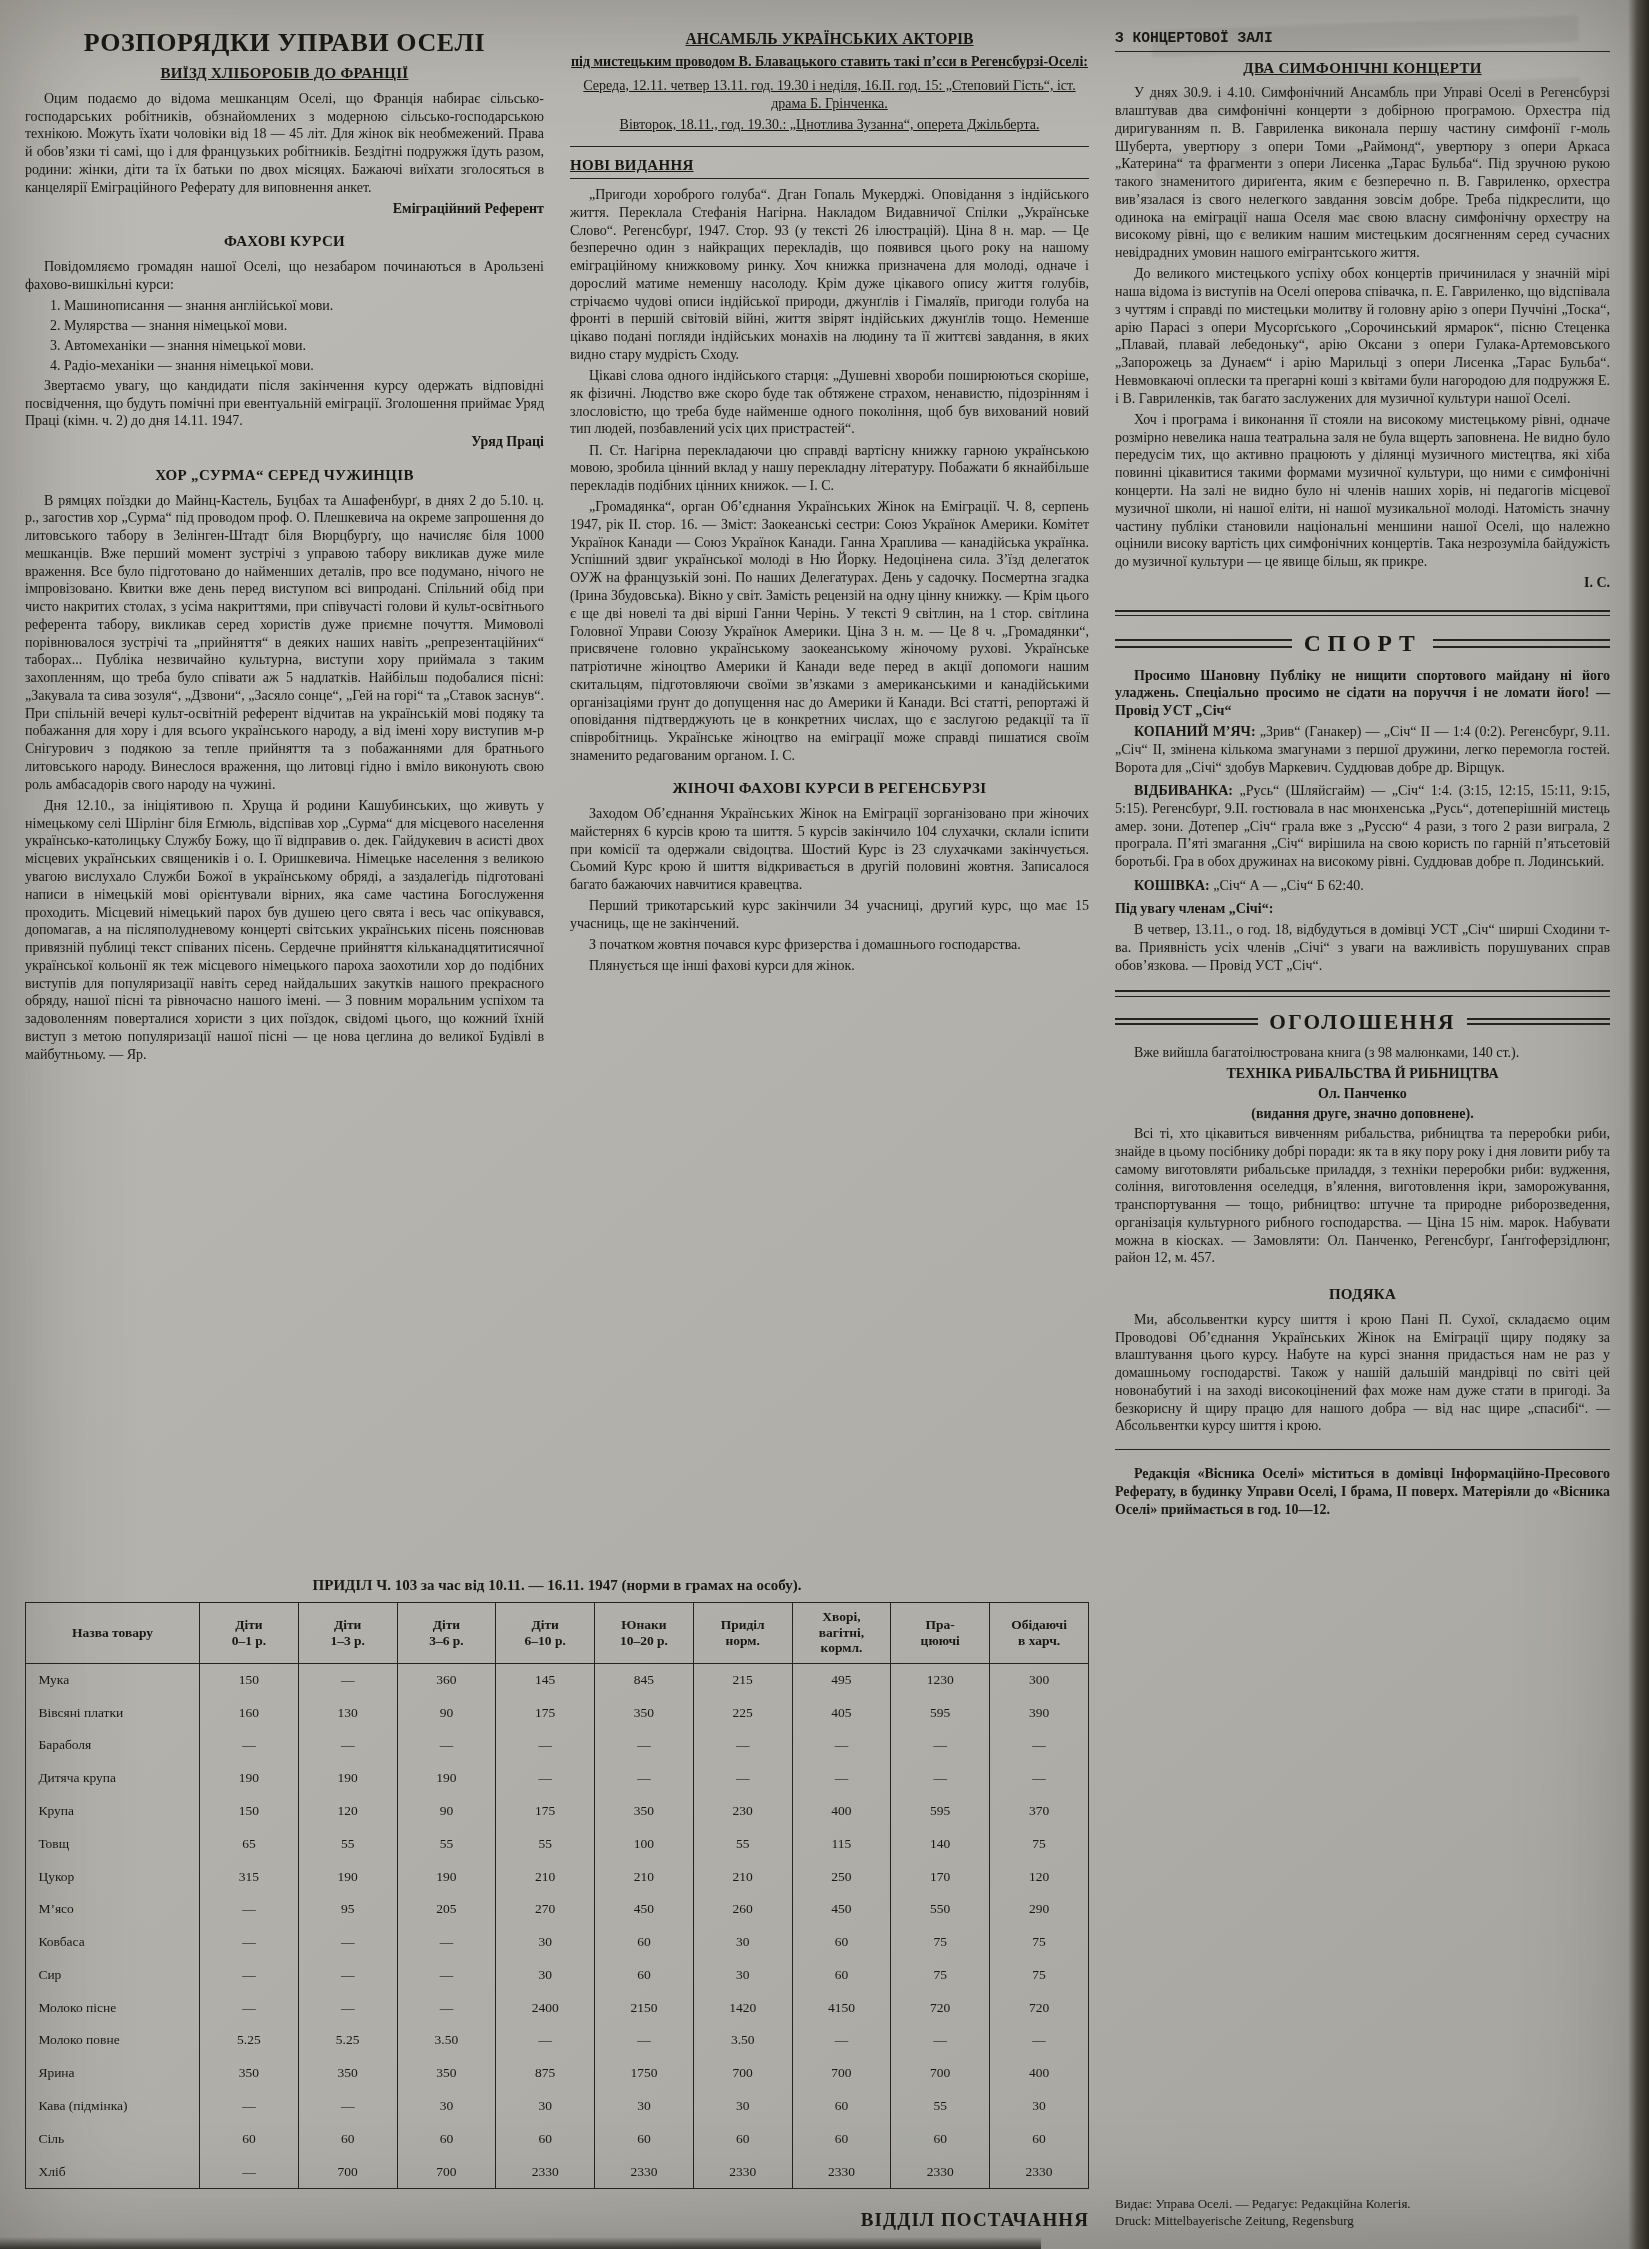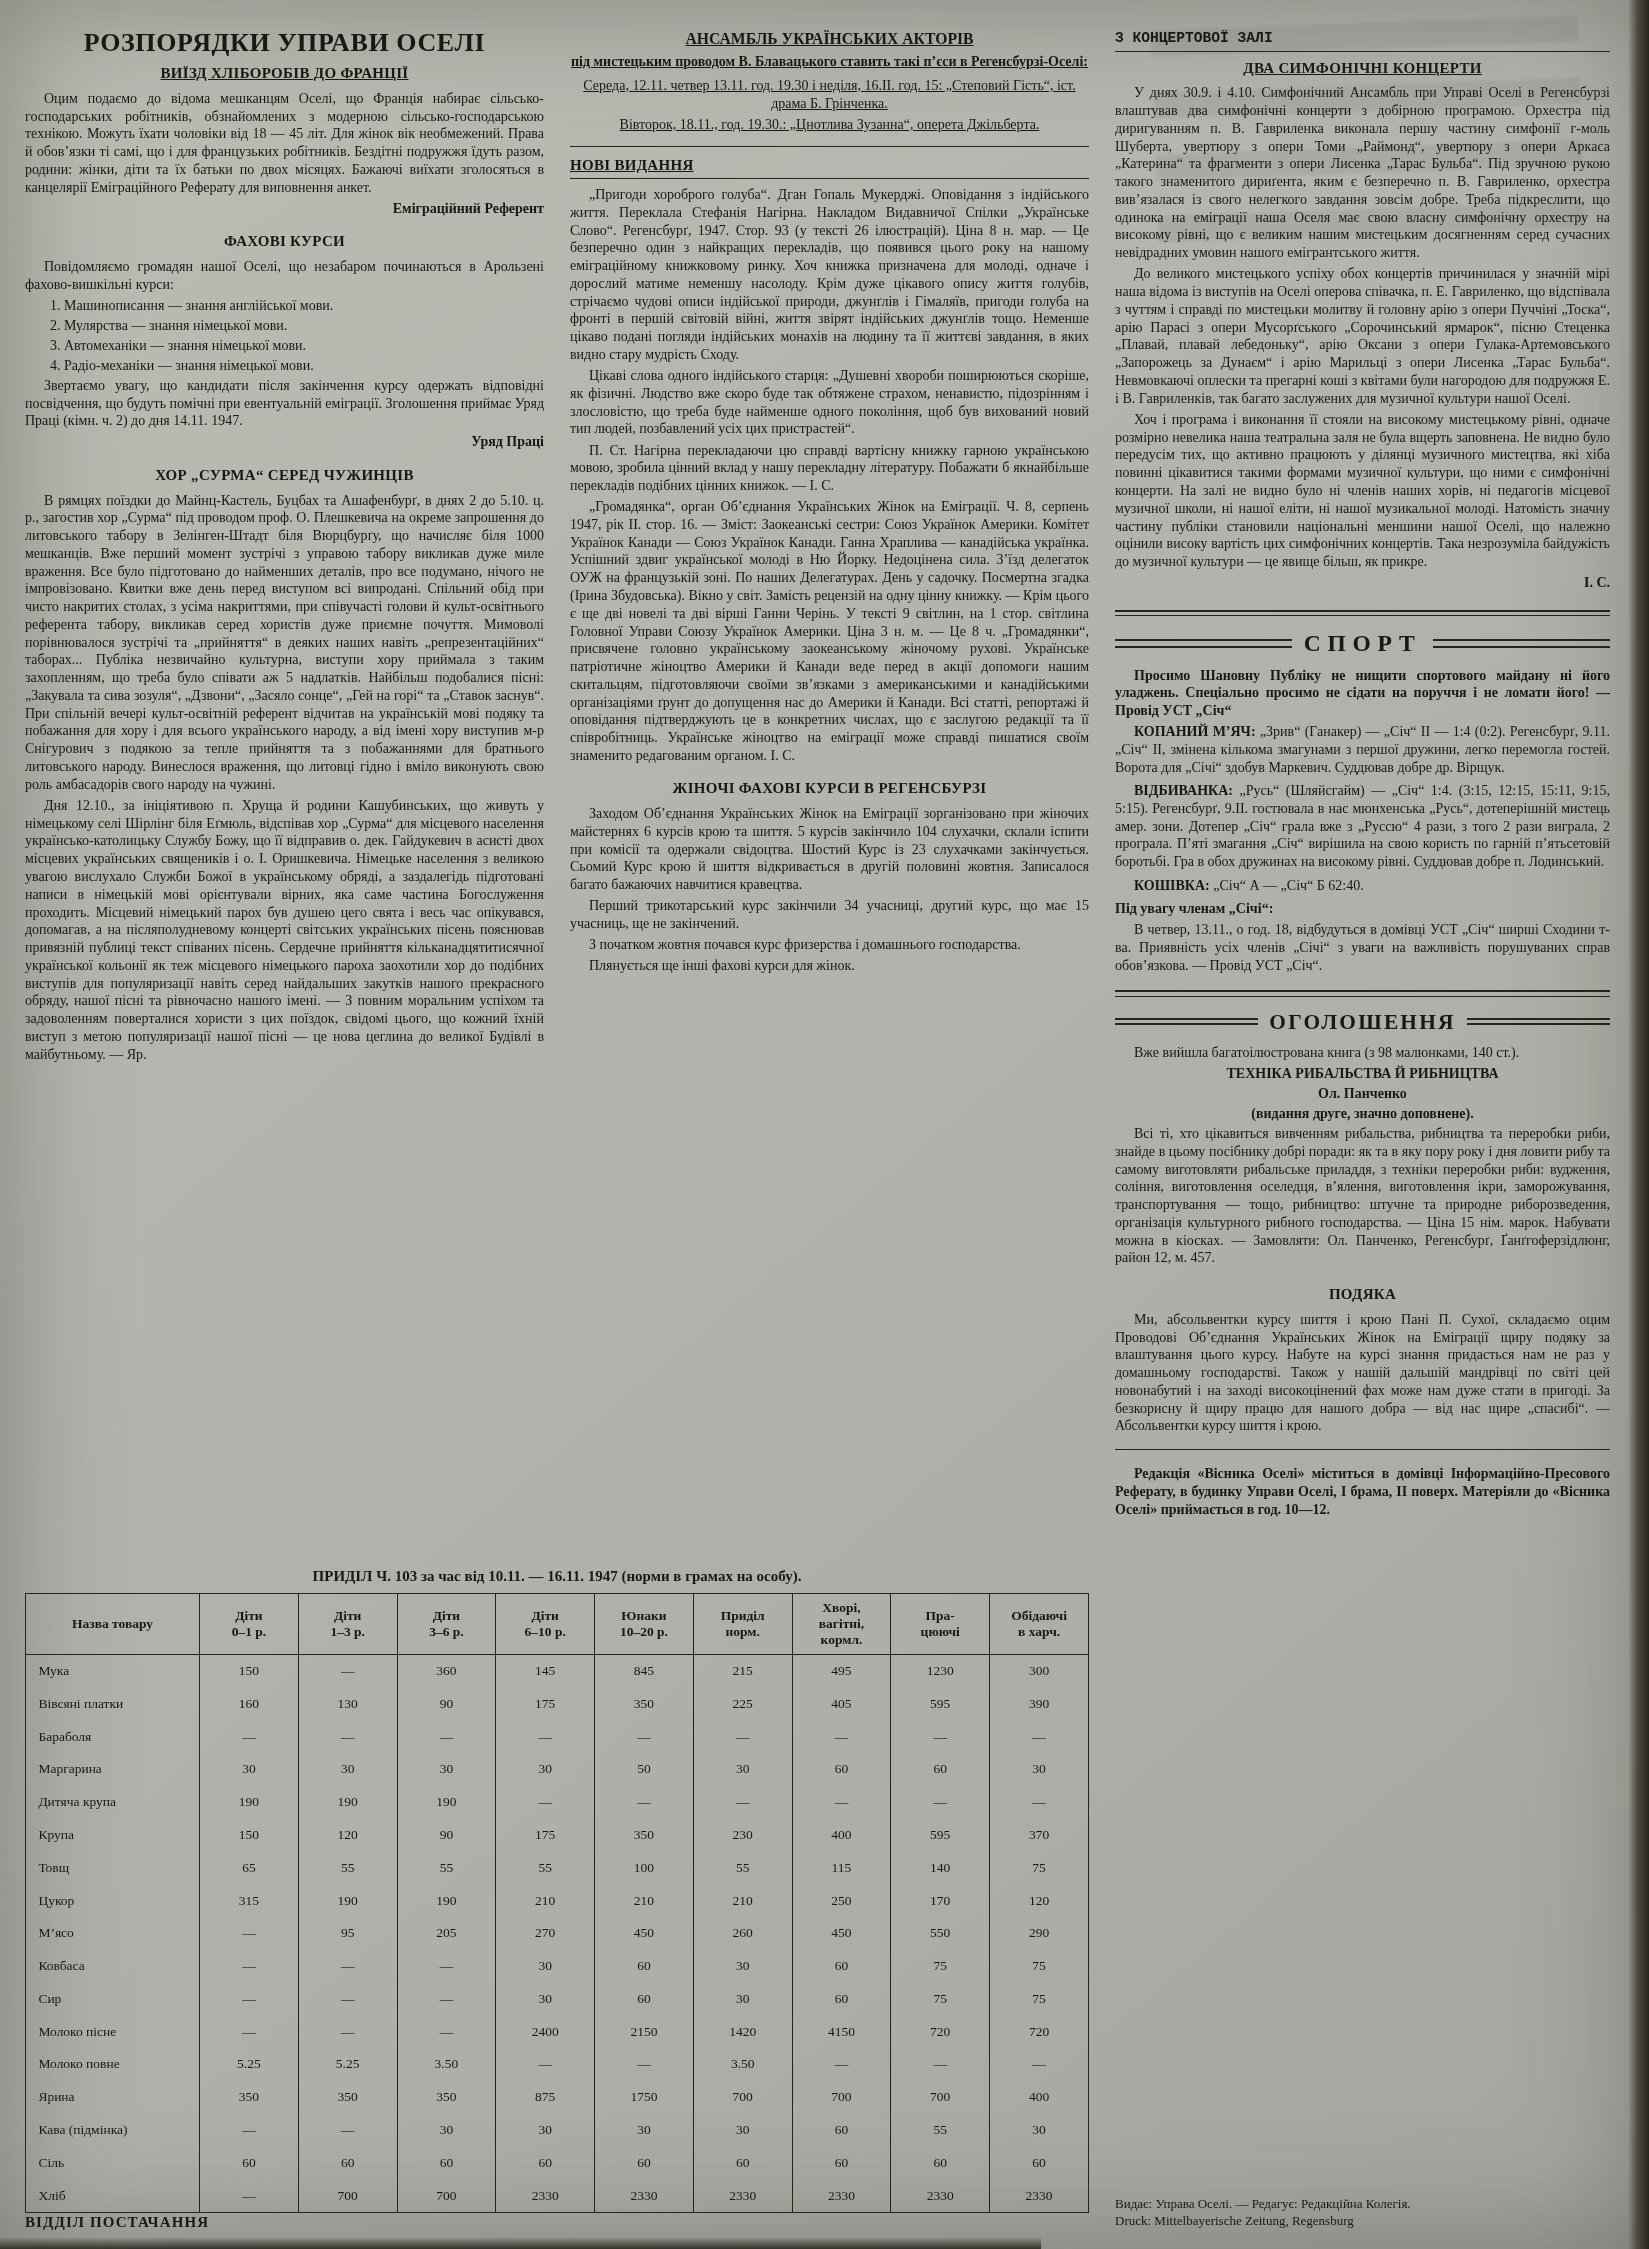--- a/index.html
+++ b/index.html
@@ -55,21 +55,21 @@
   .table-block{margin-top:auto;}
   .table-title{font-size:15px;font-weight:bold;text-align:center;margin:5.6px 0 7.9px;}
   table.ration{width:100%;border-collapse:collapse;table-layout:fixed;font-size:13.5px;}
   table.ration th,table.ration td{border-left:1.1px solid #24231c;border-right:1.1px solid #24231c;}
   table.ration{border:1.7px solid #24231c;}
   table.ration th{border-bottom:1.1px solid #24231c;padding:6.7px 2.2px;font-weight:bold;
     white-space:pre-line;text-align:center;vertical-align:middle;line-height:1.15;}
   table.ration td{padding:8.4px 3.4px;text-align:center;vertical-align:middle;}
   table.ration td.name{text-align:left;padding-left:12.4px;}
   table.ration col.c0{width:174px;}
-  .supply-label{font-size:15px;font-weight:bold;text-align:left;margin:1px 0 0;letter-spacing:1.1px;}
+  .supply-label{font-size:19px;font-weight:bold;text-align:right;margin:20px 0 0;letter-spacing:1.1px;}
   .editorial{font-weight:bold;margin-top:7.9px;text-indent:19px;}
   .col-footer{margin-top:auto;font-size:13px;text-align:left;padding-top:9px;}
   .col-footer div{margin:0 0 1.1px;text-indent:0;}
   .thanks-body,.ads-body{text-indent:19px;margin:0 0 3.4px;}
 </style>
 </head>
 <body>
 
 <div class="page">
   <div class="bleed"></div>
@@ -217,32 +217,20 @@
                   <td class="num">—</td>
                   <td class="num">—</td>
                   <td class="num">—</td>
                   <td class="num">—</td>
                   <td class="num">—</td>
                   <td class="num">—</td>
                   <td class="num">—</td>
                   <td class="num">—</td>
                 </tr>
                 <tr>
-                  <td class="name">Маргарина</td>
-                  <td class="num">30</td>
-                  <td class="num">30</td>
-                  <td class="num">30</td>
-                  <td class="num">30</td>
-                  <td class="num">50</td>
-                  <td class="num">30</td>
-                  <td class="num">60</td>
-                  <td class="num">60</td>
-                  <td class="num">30</td>
-                </tr>
-                <tr>
                   <td class="name">Дитяча крупа</td>
                   <td class="num">190</td>
                   <td class="num">190</td>
                   <td class="num">190</td>
                   <td class="num">—</td>
                   <td class="num">—</td>
                   <td class="num">—</td>
                   <td class="num">—</td>
                   <td class="num">—</td>
                   <td class="num">—</td>

